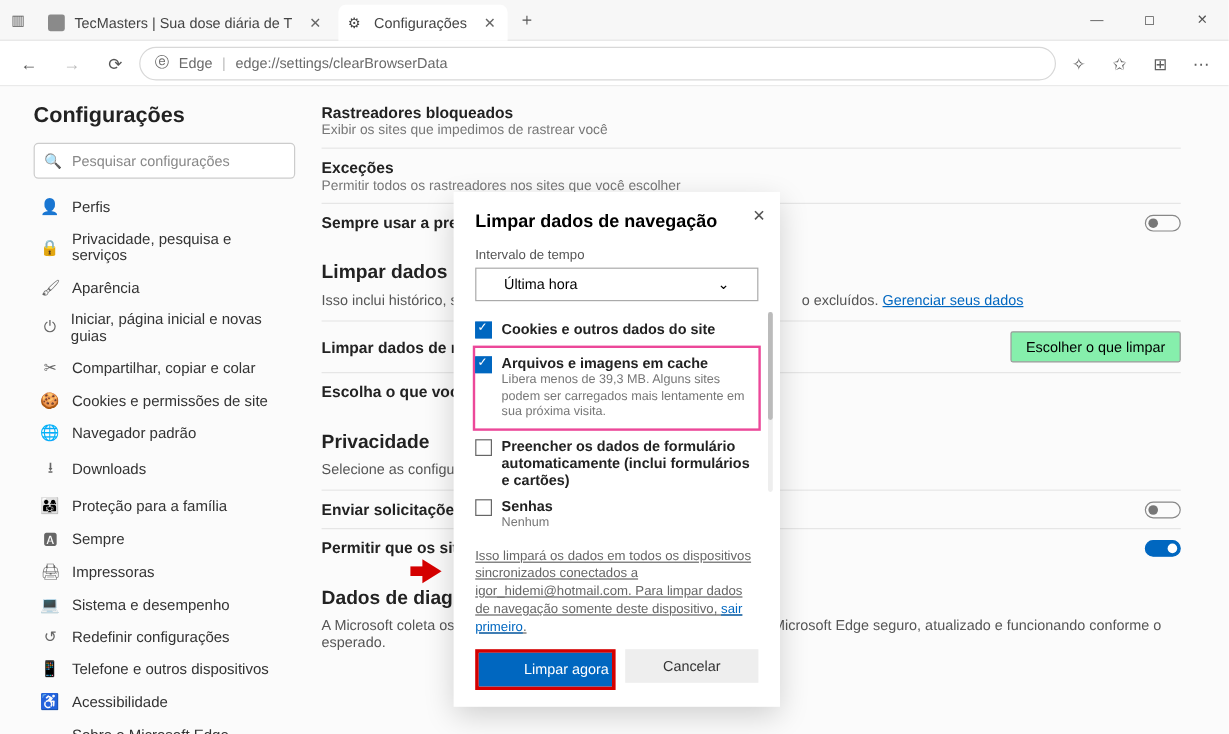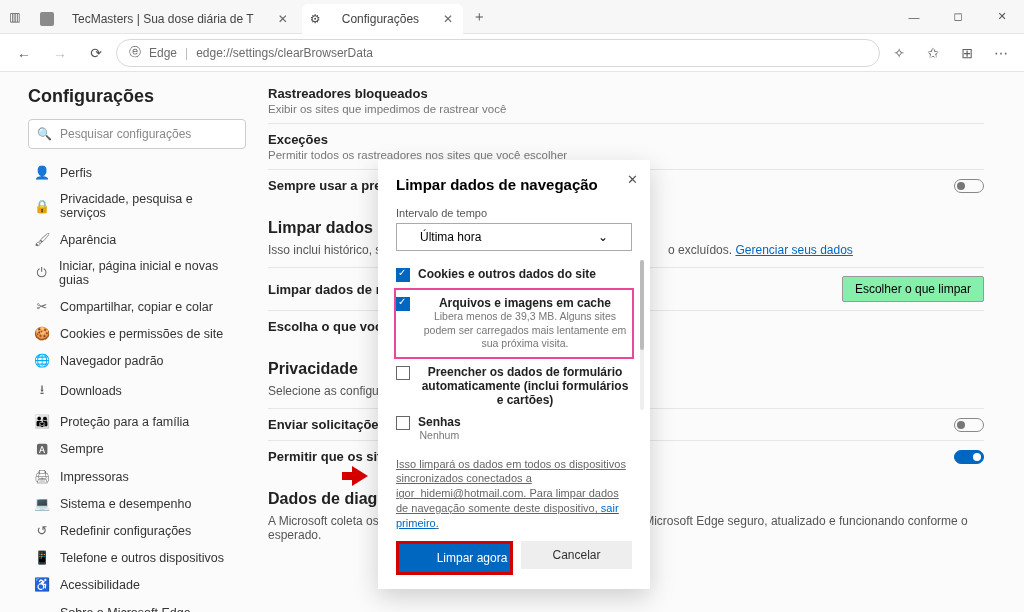--- a/index.html
+++ b/index.html
@@ -2,21 +2,21 @@
 <html><head>
 <meta charset="utf-8">
 <style>
 * { margin:0; padding:0; box-sizing:border-box; font-family:"Segoe UI",Arial,sans-serif; }
 body { width:1024px; height:612px; overflow:hidden; background:#fff; position:relative; }
 
 
 .titlebar { height:34px; background:#f7f7f7; display:flex; align-items:center; border-bottom:1px solid #e5e5e5; }
 .tb-left { display:flex; align-items:center; }
 .tb-icon { width:30px; display:flex; align-items:center; justify-content:center; color:#555; font-size:12px; }
-.tab { height:30px; display:flex; align-items:center; padding:0 10px 0 8px; border-radius:6px 6px 0 0; margin:4px 2px 0 2px; font-size:12px; gap:18px; color:#444; }
+.tab { height:30px; display:flex; align-items:center; padding:0 10px 0 8px; border-radius:6px 6px 0 0; margin:4px 2px 0 2px; font-size:12px; gap:8px; color:#444; }
 .tab.active { background:#fff; }
 .tab .fav { width:14px; height:14px; border-radius:2px; background:#8a8a8a; }
 .tab .fav.gear { background:none; }
 .tab .close { font-size:12px; color:#666; margin-left:6px; }
 .newtab { width:28px; text-align:center; color:#555; font-size:14px; }
 .tb-right { margin-left:auto; display:flex; }
 .winbtn { width:44px; height:34px; display:flex; align-items:center; justify-content:center; color:#555; font-size:11px; }
 
 
 .toolbar { height:38px; display:flex; align-items:center; padding:0 8px; gap:4px; border-bottom:1px solid #e5e5e5; }
@@ -47,21 +47,21 @@
 .toggle.on::after { background:#fff; left:auto; right:2px; }
 h2.section { font-size:16px; font-weight:600; margin:18px 0 6px 0; color:#222; }
 .desc { font-size:12px; color:#555; margin-bottom:10px; }
 .link { color:#0067c0; text-decoration:underline; }
 .btn-outline { border:1px solid #999; background:#86efac; padding:5px 12px; font-size:12px; border-radius:2px; }
 .dialog { position:absolute; left:378px; top:160px; width:272px; background:#fff; box-shadow:0 8px 24px rgba(0,0,0,.18); padding:16px 18px 14px 18px; }
 .dialog h3 { font-size:15px; font-weight:600; margin-bottom:14px; }
 .dlg-close { position:absolute; right:12px; top:12px; font-size:13px; color:#555; }
 .dlg-label { font-size:11px; color:#555; margin-bottom:4px; }
 .dropdown { border:1px solid #aaa; height:28px; display:flex; align-items:center; justify-content:space-between; padding:0 23px; font-size:12px; margin-bottom:12px; }
-.check-row { display:flex; gap:8px; padding:4px 0;text-align:center; }
+.check-row { display:flex; gap:8px; padding:4px 0; }
 .chk { width:14px; height:14px; border:1px solid #666; flex-shrink:0; position:relative; margin-top:1px; }
 .chk.checked { background:#0067c0; border-color:#0067c0; }
 .chk.checked::after { content:"✓"; color:#fff; font-size:10px; position:absolute; top:-2px; left:1px; }
 .check-row .ct { font-size:11.5px; }
 .check-row .ct b { font-weight:600; font-size:12px; color:#222; }
 .check-row .ct .sub { color:#777; font-size:10.5px; line-height:1.3; }
 .red-box { border:2px solid #ec4899; padding:2px 0; margin:2px -2px; }
 .dlg-scroll { position:absolute; right:6px; top:100px; width:4px; height:150px; background:#eee; border-radius:2px; }
 .dlg-scroll::after { content:""; position:absolute; top:0; width:4px; height:90px; background:#bbb; border-radius:2px; }
 .dlg-note { font-size:11px; color:#666; line-height:1.35; margin-top:10px;text-decoration:underline; }

